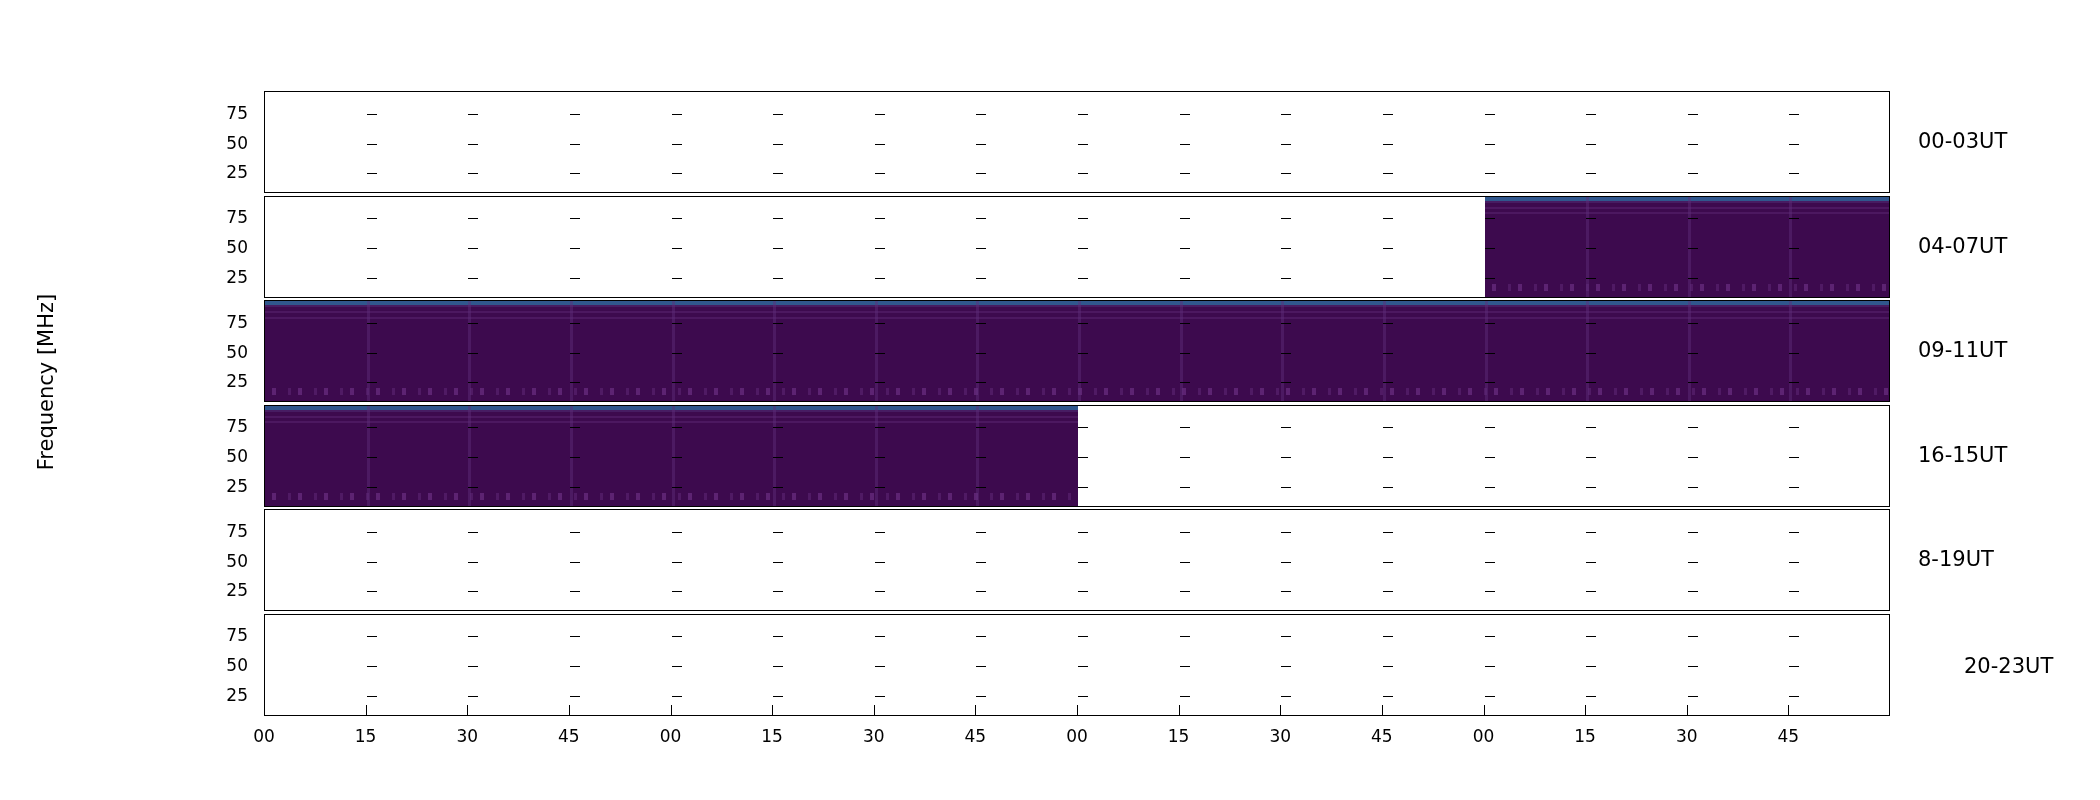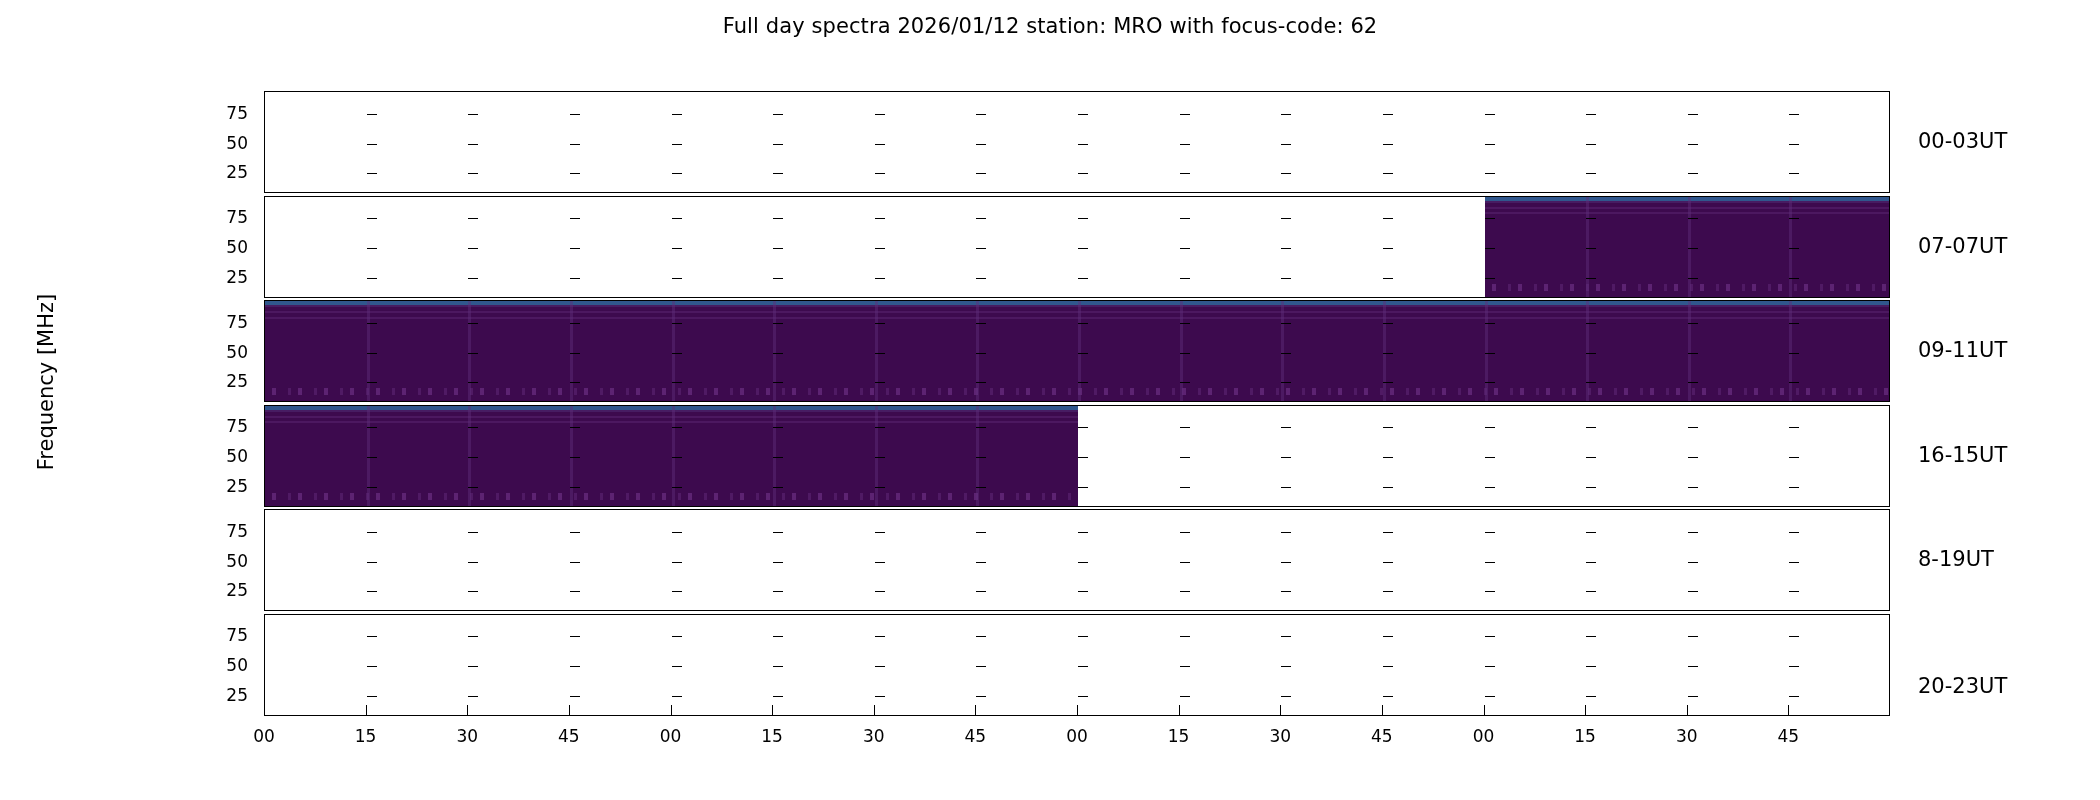--- a/index.html
+++ b/index.html
@@ -33,21 +33,20 @@
   .vtick-bot{position:absolute;width:0;border-left:1.6px solid #000;}
   .xlab{position:absolute;width:60px;text-align:center;font-size:17px;line-height:1;}
 
   .rowlab{position:absolute;left:1918px;font-size:21px;line-height:1;white-space:nowrap;}
 </style>
 </head>
 <body>
 
 <div id="fig">
 
-  <div id="title">Full day spectra 2026/01/12 station: MRO with focus-code: 62</div>
 
   <div id="ylabel">
     <span>Frequency [MHz]</span>
   </div>
 
   <div id="panels">
       <div class="ylab" style="left: 188px; top: 104.93px;">75</div>
       <div class="ylab" style="left: 188px; top: 134.51px;">50</div>
       <div class="ylab" style="left: 188px; top: 164.09px;">25</div>
       <div class="panel" style="top: 91px; height: 102px;">
@@ -407,25 +406,25 @@
         <div class="ytick-in" style="top: 81.09px; left: 1016.25px;"></div>
         <div class="ytick-in" style="top: 81.09px; left: 1117.88px;"></div>
         <div class="ytick-in" style="top: 81.09px; left: 1219.5px;"></div>
         <div class="ytick-in" style="top: 81.09px; left: 1321.12px;"></div>
         <div class="ytick-in" style="top: 81.09px; left: 1422.75px;"></div>
         <div class="ytick-in" style="top: 81.09px; left: 1524.38px;"></div>
       </div>
     </div>
   <div id="rowlabels">
       <div class="rowlab" style="top: 131px;">00-03UT</div>
-      <div class="rowlab" style="top: 235.5px;">07-07UT</div>
+      <div class="rowlab" style="top: 235.5px;">04-07UT</div>
       <div class="rowlab" style="top: 340px;">09-11UT</div>
       <div class="rowlab" style="top: 444.5px;">16-15UT</div>
       <div class="rowlab" style="top: 549px;">8-19UT</div>
-      <div class="rowlab" style="top: 676px;">20-23UT</div>
+      <div class="rowlab" style="top: 656px; margin-left: 46px;">20-23UT</div>
     </div>
   <div id="xaxis">
       <div class="vtick-bot" style="left: 264px; top: 704.5px; height: 11px;"></div>
       <div class="xlab" style="left: 234px; top: 727.5px;">00</div>
       <div class="vtick-bot" style="left: 365.625px; top: 704.5px; height: 11px;"></div>
       <div class="xlab" style="left: 335.625px; top: 727.5px;">15</div>
       <div class="vtick-bot" style="left: 467.25px; top: 704.5px; height: 11px;"></div>
       <div class="xlab" style="left: 437.25px; top: 727.5px;">30</div>
       <div class="vtick-bot" style="left: 568.875px; top: 704.5px; height: 11px;"></div>
       <div class="xlab" style="left: 538.875px; top: 727.5px;">45</div>

